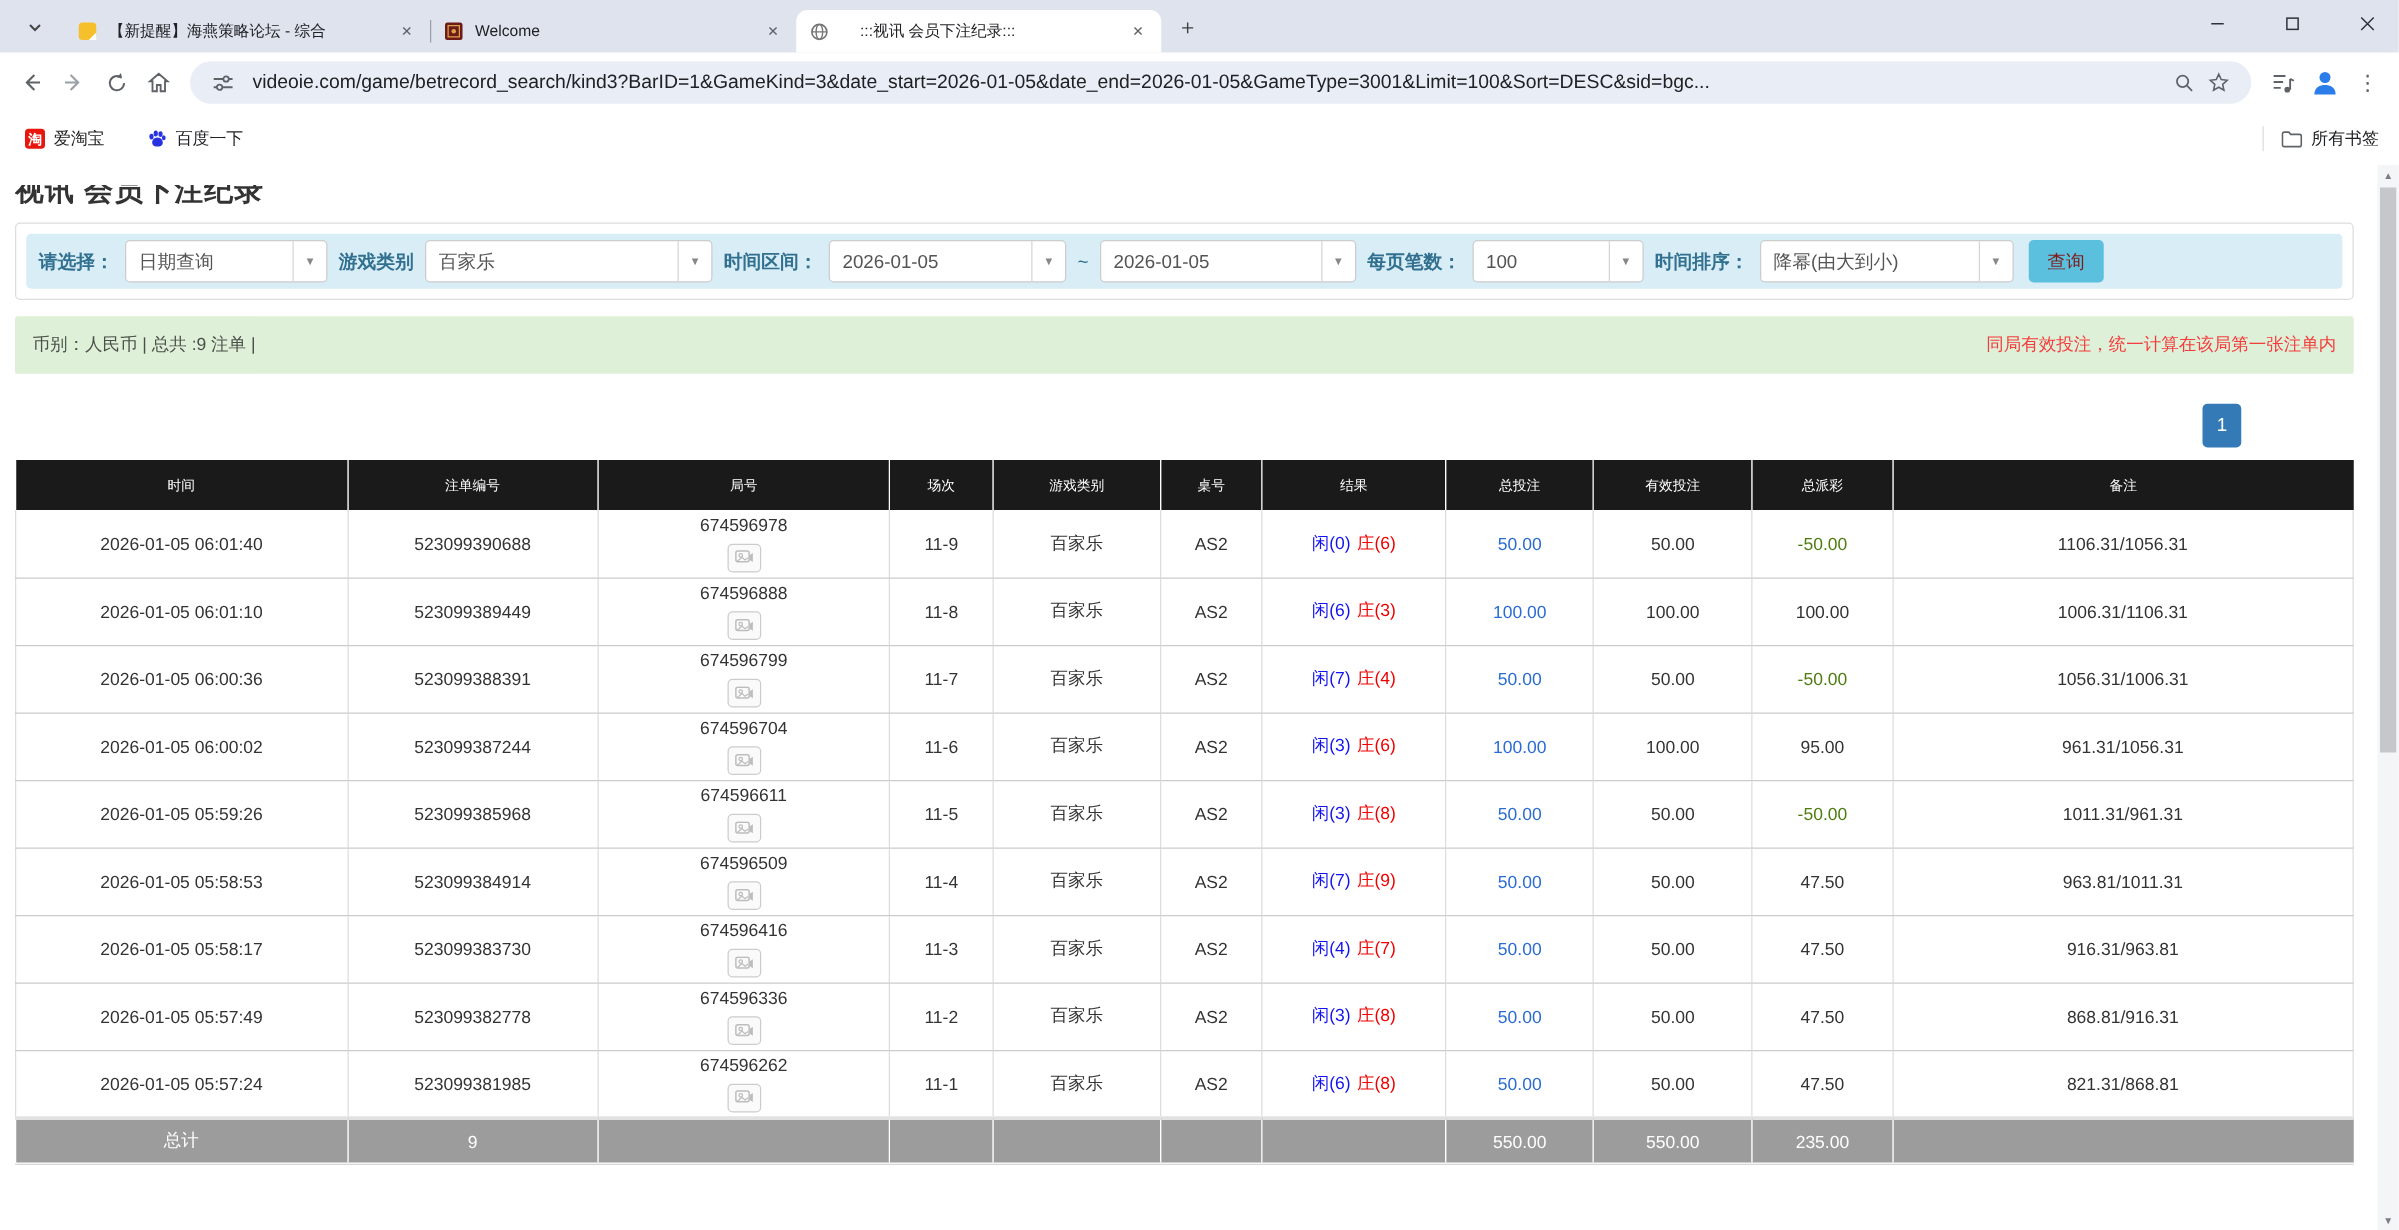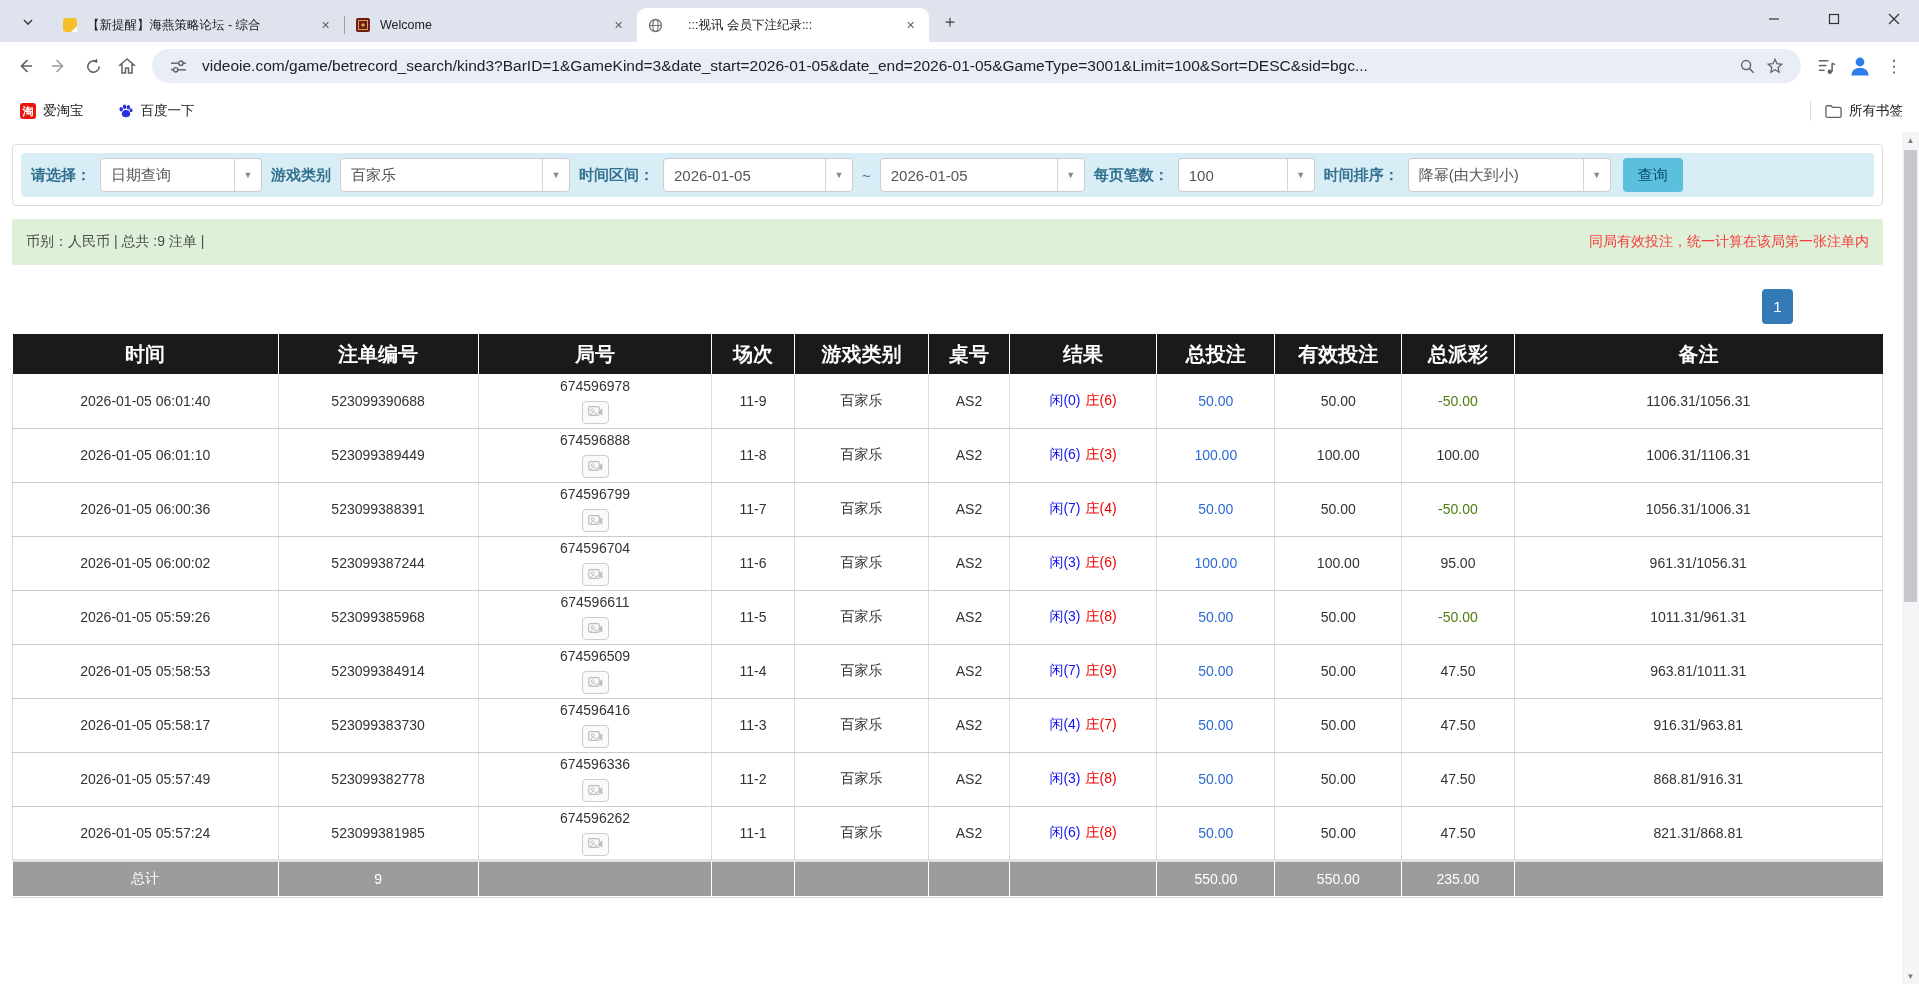--- a/index.html
+++ b/index.html
@@ -43,34 +43,34 @@
 
   .filter-panel { margin-top:12px; border:1px solid #ddd; border-radius:4px; padding:8px; background:#fff; }
   .filter-bar { background:#d9edf7; border-radius:4px; height:44px; padding:0 10px; display:flex; align-items:center; gap:9px; }
   .flabel { color:#31708f; font-weight:bold; font-size:15px; white-space:nowrap; }
   .sel { background:#fff; border:1px solid #ccc; border-radius:4px; height:34px; display:flex; align-items:stretch; flex:none; }
   .sel-val { padding:0 10px; font-size:15px; color:#555; display:flex; align-items:center; flex:1; white-space:nowrap; overflow:hidden; }
   .sel-arrow { width:27px; border-left:1px solid #d5d5d5; display:flex; align-items:center; justify-content:center;
     color:#888; font-size:9px; flex:none; }
   .w1{width:162px} .w2{width:230px} .w3{width:190px} .w4{width:205px} .w5{width:137px} .w6{width:203px}
   .tilde { color:#31708f; font-size:15px; }
-  .btn-query { background:#5bc0de; color:#0c4a6e; border:none; border-radius:4px; height:34px; padding:0 15px;
+  .btn-query { background:#5bc0de; color:#7f1d1d; border:none; border-radius:4px; height:34px; padding:0 15px;
     font-size:15px; margin-left:3px; font-family:inherit; }
 
   .summary-bar { margin-top:13px; background:#dff0d8; height:46px; display:flex; align-items:center;
     justify-content:space-between; padding:12px 14px; border-radius:2px; }
   .summary-left { font-size:14px; color:#4a4f4a; }
   .summary-right { font-size:14px; color:#f53c3c; }
 
   .pagination { margin-top:24px; margin-right:90px; display:flex; justify-content:flex-end; }
   .page-btn { min-width:31px; height:35px; background:#337ab7; color:#fff; display:flex; align-items:center;
     justify-content:center; border-radius:4px; font-size:15px; }
 
   table.bets { width:100%; border-collapse:collapse; table-layout:fixed; margin-top:10px; }
-  .bets thead th { background:#1a1a1a; color:#fff; height:40px; font-size:20px; font-weight:bold;
+  .bets thead th { background:#1a1a1a; color:#fff; height:40px; font-size:11px; font-weight:normal;
     border-right:1px solid #fff; }
   .bets thead th:last-child { border-right:none; }
   .bets tbody td { height:54px; text-align:center; font-size:14px; color:#333; background:#fff;
     border-bottom:1px solid #ccc; border-right:1px solid #ddd; overflow:hidden; }
   .bets tbody td:first-child { border-left:1px solid #ddd; }
   .bets tbody td:last-child  { border-right:1px solid #ddd; }
   .round-wrap { display:flex; align-items:center; justify-content:center; gap:7px;flex-direction:column; }
   .replay-btn { width:27px; height:23px; border:1px solid #ccc; border-radius:4px; background:#fafafa;
     display:inline-flex; align-items:center; justify-content:center; }
   .rp { color:#1313f0; }
@@ -247,20 +247,23 @@
       <svg width="17" height="15" viewBox="0 0 18 15">
           <path d="M1 3 C1 2 1.6 1.4 2.6 1.4 H6.4 L8 3.2 H15.4 C16.4 3.2 17 3.8 17 4.8 V12 C17 13 16.4 13.7 15.4 13.7 H2.6 C1.6 13.7 1 13 1 12 Z" fill="none" stroke="#5f6368" stroke-width="1.4"></path>
         </svg>
     </span>
     <span>所有书签</span>
   </div>
 </div>
 
 <div class="page">
 
+  <div class="page-title-clip">
+    <span>视讯 会员下注纪录</span>
+  </div>
 
   <div class="filter-panel">
     <div class="filter-bar">
       <span class="flabel">请选择：</span>
       <div class="sel w1">
         <span class="sel-val">日期查询</span>
         <span class="sel-arrow">▼</span>
       </div>
 
       <span class="flabel">游戏类别</span>

